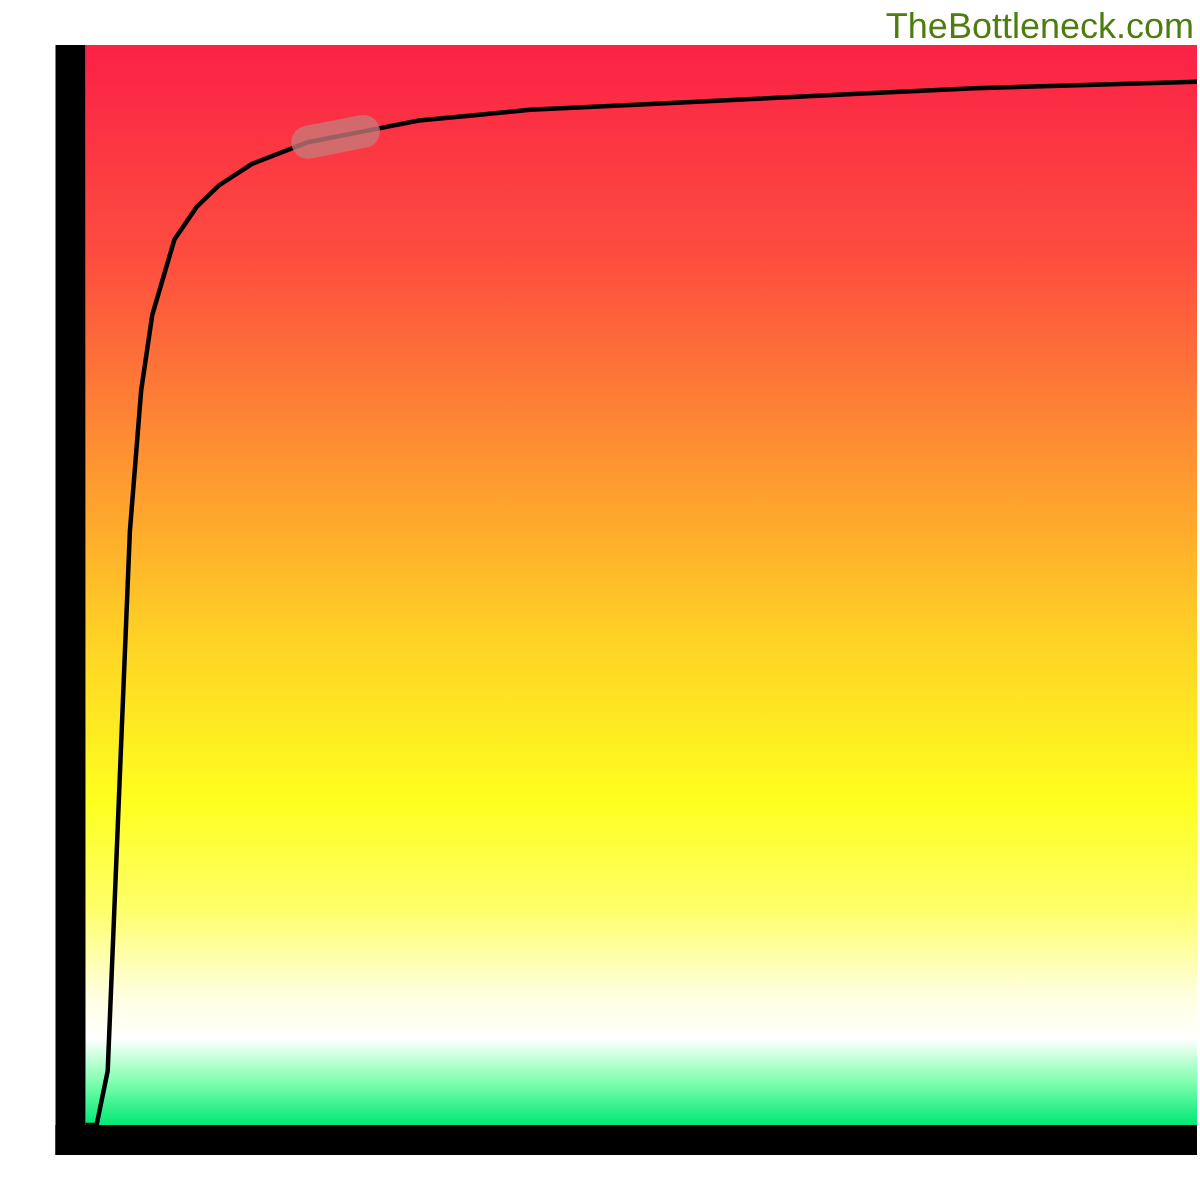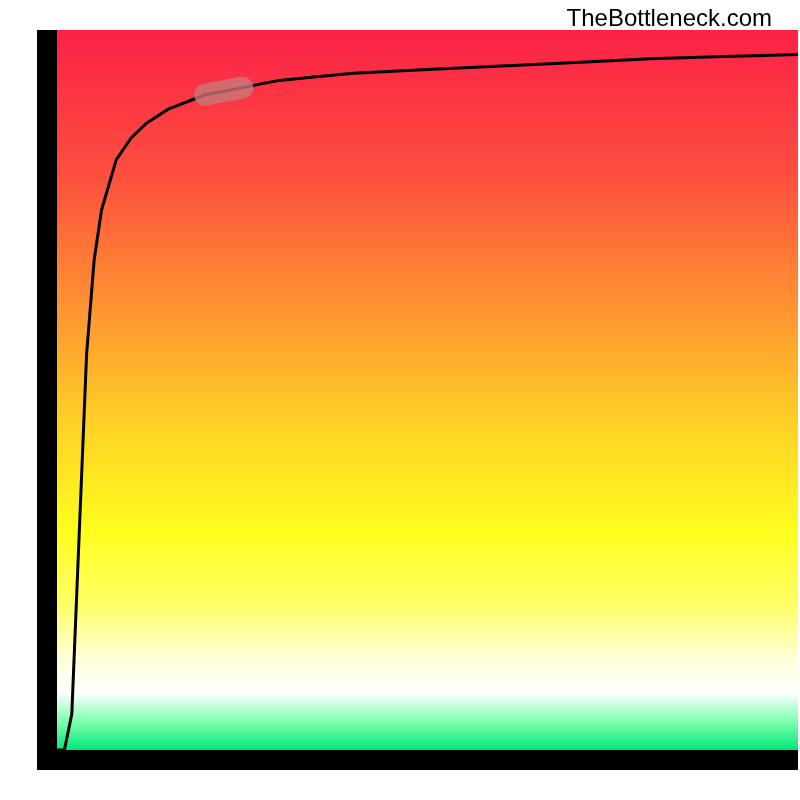--- a/index.html
+++ b/index.html
@@ -15,23 +15,23 @@
     font-family: Arial, Helvetica, sans-serif;
   }
   .chart-container {
     position: relative;
     width: 800px;
     height: 800px;
   }
   .watermark {
     position: absolute;
     top: 4px;
-    right: 28px;
+    right: 4px;
     font-size: 24px;
-    color: #000000;
+    color: #4d7c0f;
     font-family: Arial, sans-serif;
     z-index: 10;
   }
   svg {
     display: block;
   }
 </style>
 </head>
 <body>
 

